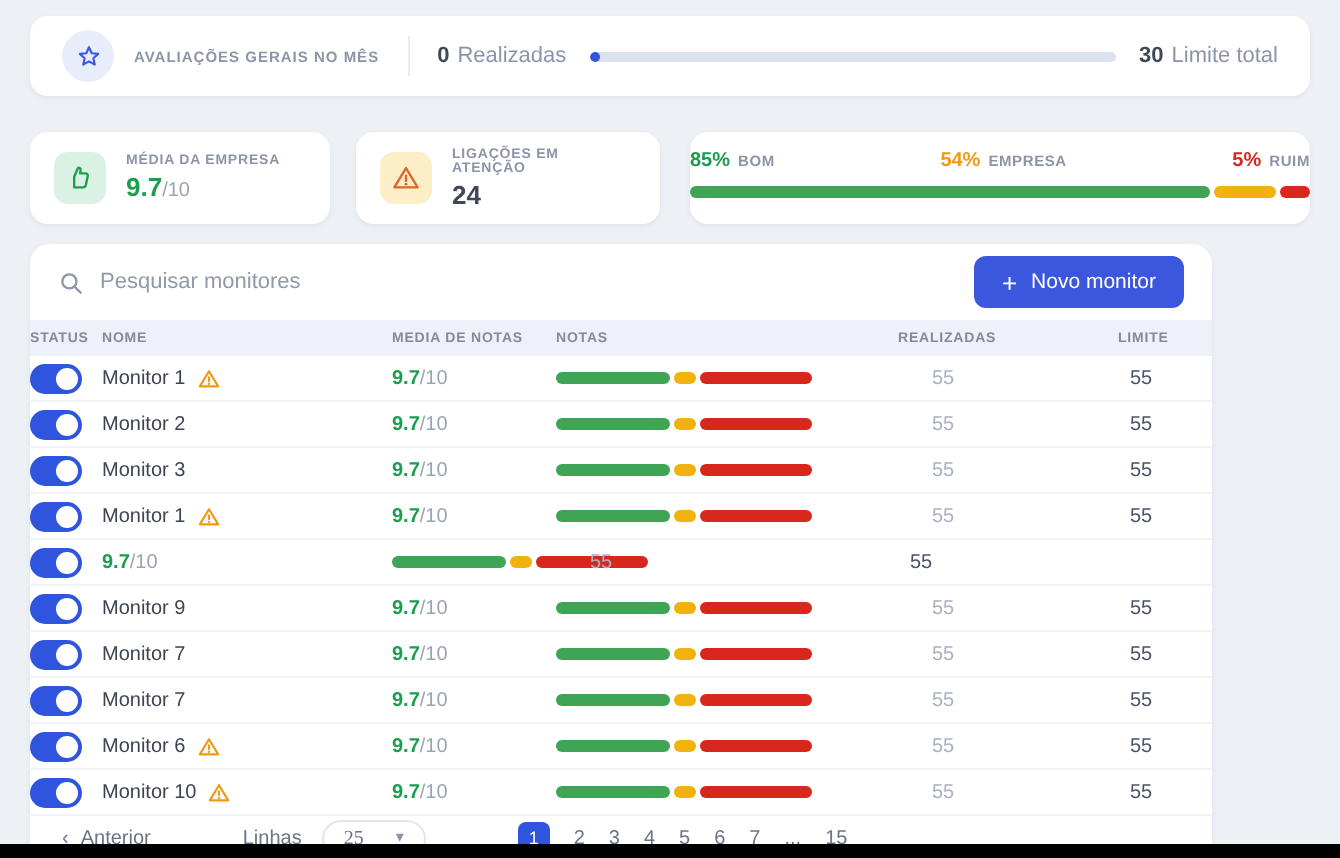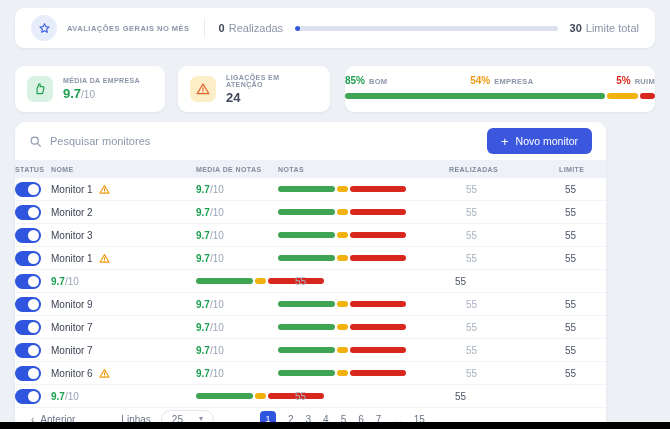--- a/index.html
+++ b/index.html
@@ -65,21 +65,21 @@
   .seg-g { background:#3fa454; }
   .seg-y { background:#f2b20e; }
   .seg-r { background:#d8281e; }
   .c-real { color:#a9b2c2; padding-left:17px; }
   .c-lim  { color:#4c5466; padding-left:6px; }
 
   
   .pag-row { height:22px; display:flex; align-items:center; font-size:10px; color:#6b7487; padding:0 16px; }
   .pag-prev, .pag-next { display:flex; align-items:center; gap:6px; cursor:pointer; }
   .pag-rows-label { margin-left:46px; }
-  .rows-select { margin-left:10px; border:1px solid #e1e6ef; border-radius:13px; padding:3px 10px; display:flex; gap:16px; font-size:10px; cursor:pointer; background:#fff; }
+  .rows-select { margin-left:10px; border:1px solid #e1e6ef; border-radius:13px; padding:3px 10px; display:flex; gap:16px; font-size:10px; cursor:pointer; background:#fff;font-family:Liberation Serif, serif; }
   .rows-select .chev { font-size:8px; color:#8b94a8; }
   .pages { margin-left:46px; display:flex; align-items:center; gap:12px; }
   .page { cursor:pointer; }
   .page.active { background:#2f55de; color:#fff; width:16px; height:16px; border-radius:4px; display:flex; align-items:center; justify-content:center; font-size:9px; cursor:default; }
   .page.dots { cursor:default; }
   .pag-next { margin-left:auto;margin-top:40px; }
 
   .black-bar { position:absolute; left:0; bottom:0; width:670px; height:7px; background:#000; z-index:10; }
 </style>
 </head>
@@ -402,20 +402,30 @@
     <div class="c-real">55</div>
     <div class="c-lim">55</div>
   </div>
 
   <div class="grid-cols trow">
     <div>
       <div class="toggle">
             <div class="knob"></div>
           </div>
     </div>
+    <div class="c-name">
+      <span class="mon-name">Monitor 10</span>
+      <span class="warn">
+        <svg width="11" height="11" viewBox="0 0 24 24">
+              <path d="M12 3.5L22 20H2z" fill="none" stroke="#ef9a12" stroke-width="2.4" stroke-linejoin="round"></path>
+              <line x1="12" y1="10" x2="12" y2="14.5" stroke="#ef9a12" stroke-width="2.2" stroke-linecap="round"></line>
+              <circle cx="12" cy="17.3" r="1.3" fill="#ef9a12"></circle>
+            </svg>
+      </span>
+    </div>
     <div>
       <span class="score-val">9.7</span><span class="score-suf">/10</span>
     </div>
     <div>
       <div class="rbar">
         <i class="seg-g" style="flex-grow: 46;"></i>
         <i class="seg-y" style="flex-grow: 9;"></i>
         <i class="seg-r" style="flex-grow: 45;"></i>
       </div>
     </div>

